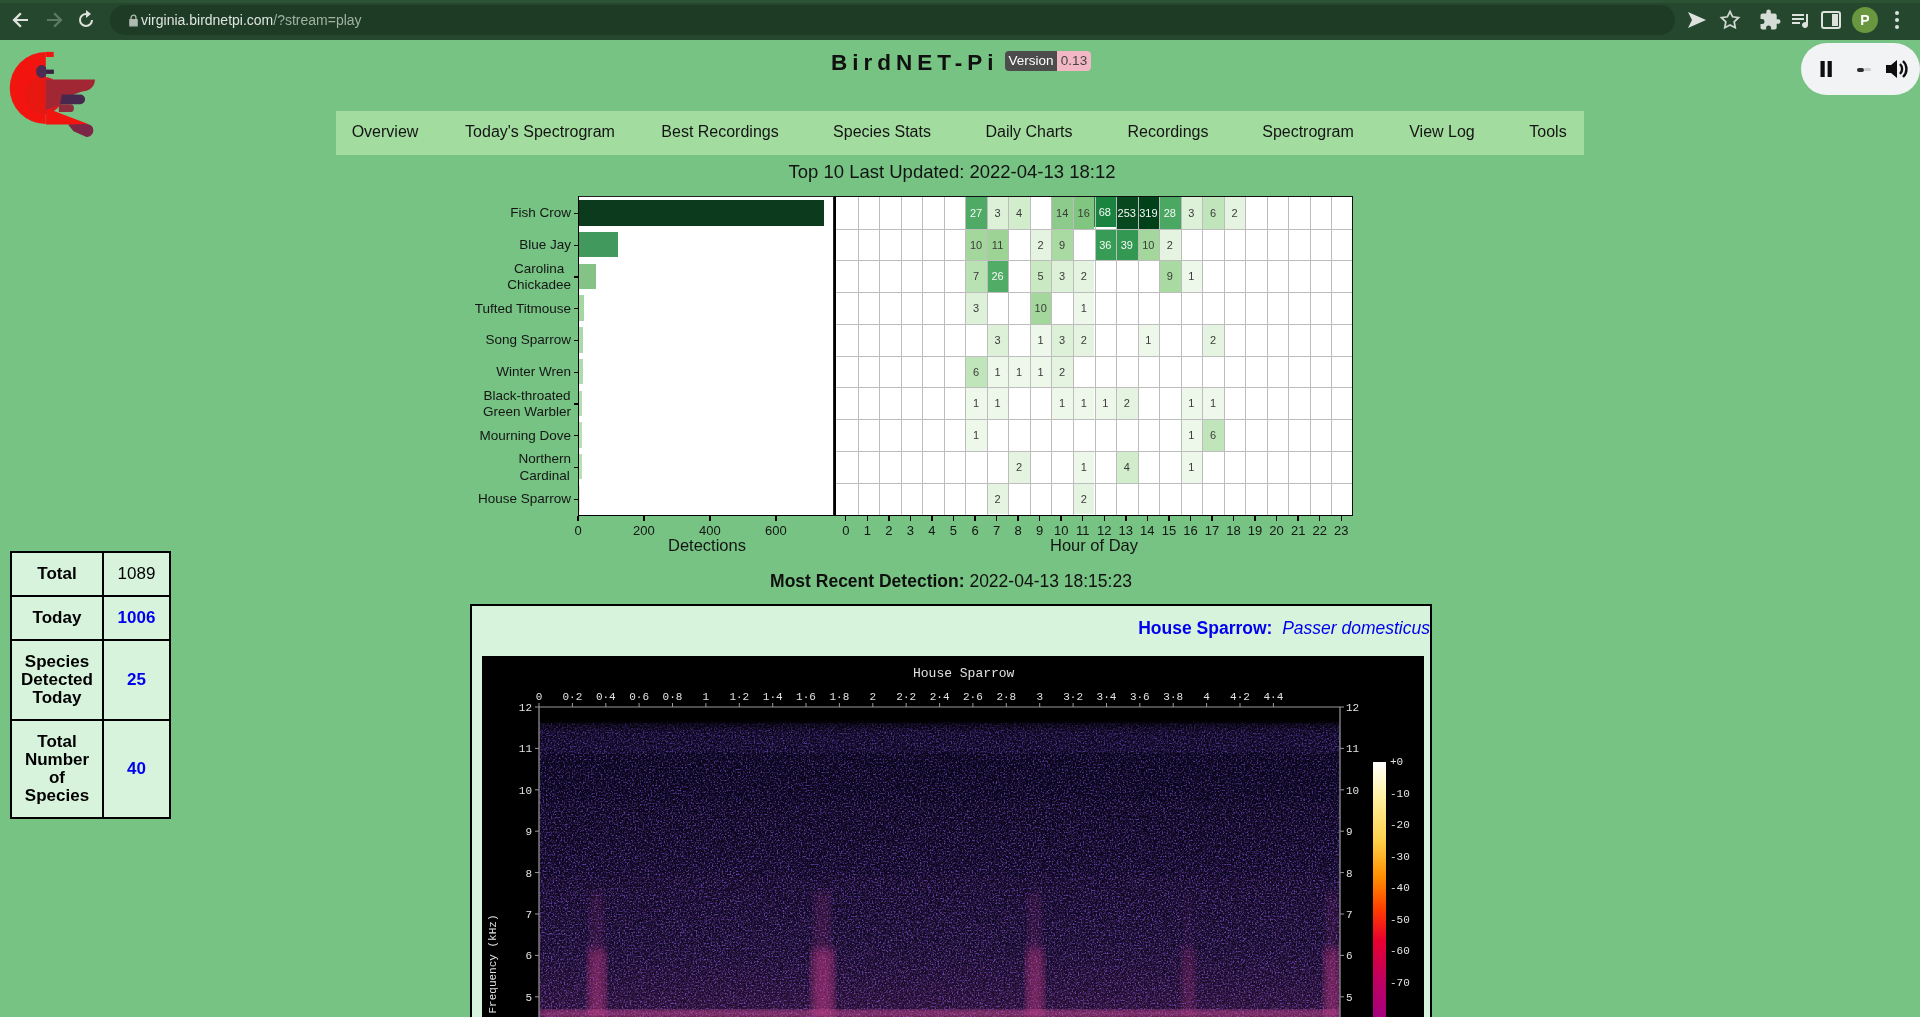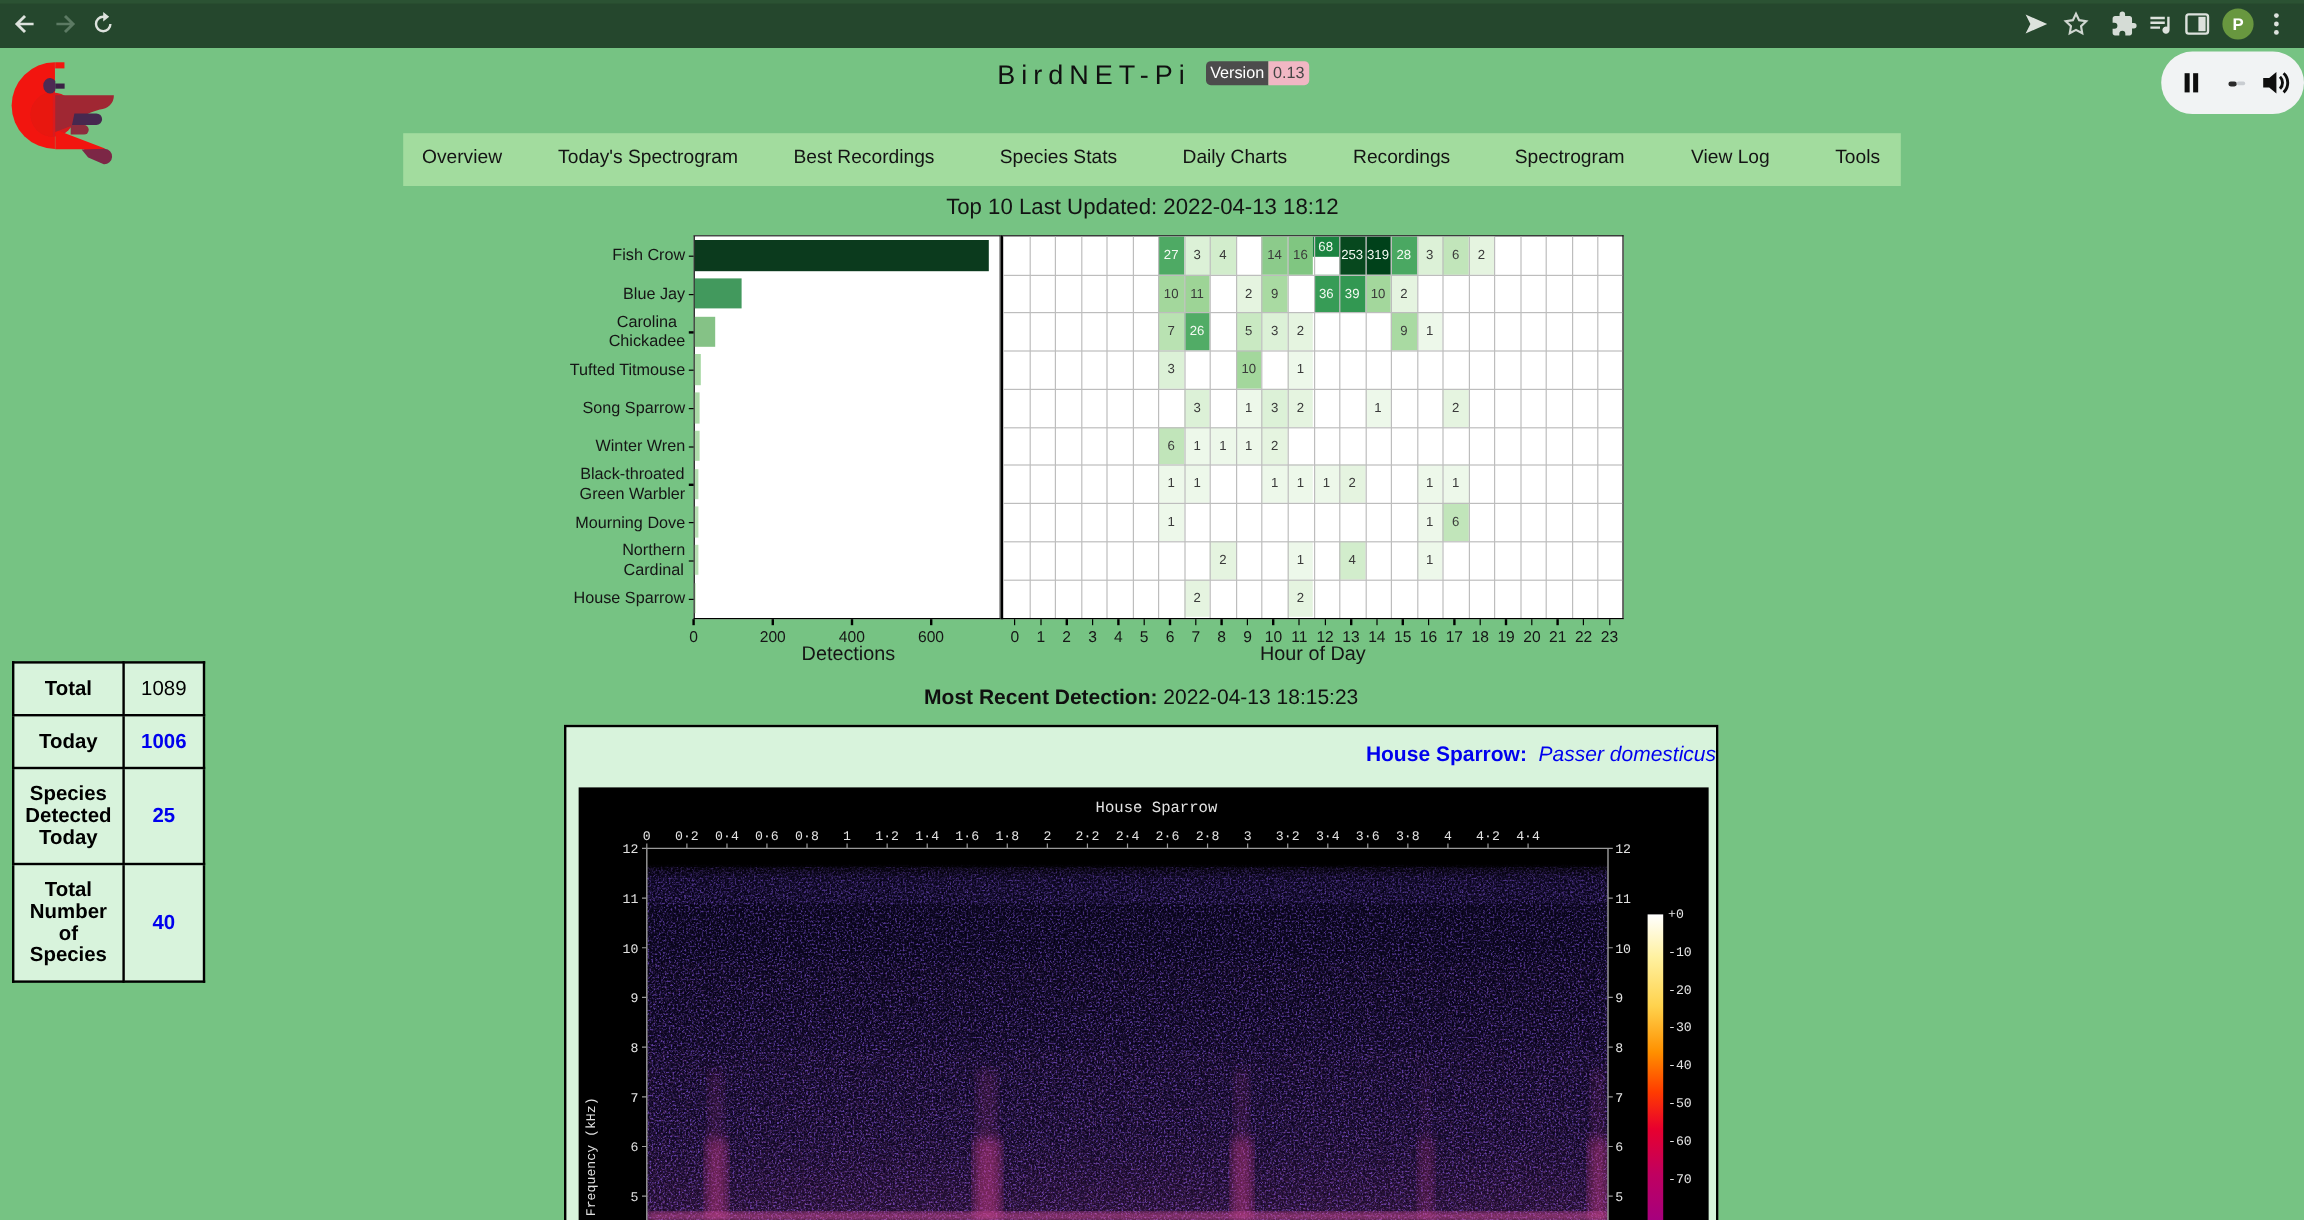--- a/index.html
+++ b/index.html
@@ -3,21 +3,21 @@
 * {margin:0;padding:0;box-sizing:border-box}
 body {width:1920px;height:1017px;overflow:hidden;background:#76c383;font-family:"Liberation Sans",sans-serif;position:relative}
 .abs {position:absolute}
 
 #chrome {position:absolute;left:0;top:0;width:1920px;height:40px;background:#25472d}
 #chrome .sliver {position:absolute;left:0;top:0;width:100%;height:3px;background:#2b5233}
 #url {position:absolute;left:110px;top:5px;width:1565px;height:30px;border-radius:15px;background:#1d3b25;color:#dfe4df;font-size:14px;line-height:30px}
 #url .dim {color:#9fb3a2}
 .cicon {position:absolute;top:8px;width:24px;height:24px}
 
-#title {position:absolute;left:831px;top:50px;font-size:22.5px;font-weight:normal;letter-spacing:5px;color:#101010;white-space:nowrap}
+#title {position:absolute;left:831px;top:50px;font-size:22.5px;font-weight:bold;letter-spacing:5px;color:#101010;white-space:nowrap}
 .badge {position:absolute;top:51px;height:20px;font-size:13.5px;line-height:20px;text-align:center}
 #audio {position:absolute;left:1801px;top:43px;width:119px;height:52px;border-radius:26px;background:#f1f3f4}
 
 #nav {position:absolute;left:336px;top:111px;width:1248px;height:44px;background:#a2dc9e}
 #nav span {position:absolute;top:12px;transform:translateX(-50%);font-size:16px;color:#141414;white-space:nowrap}
 #h2 {position:absolute;left:952px;top:161px;transform:translateX(-50%);font-size:18.5px;color:#131313;white-space:nowrap}
 
 #barpanel {position:absolute;left:578.0px;top:196.0px;width:256.0px;height:320.0px;background:#fff;border:1px solid #222;border-left:1.6px solid #000;border-bottom:1.6px solid #000}
 #heat {position:absolute;left:834.0px;top:196.0px;width:519.0px;height:320.0px;background:#fff;border:1px solid #111;border-left:2.4px solid #000;border-bottom:1.6px solid #000;overflow:hidden}
 #heat i {position:absolute;background:#bdbdbd;display:block}
@@ -43,20 +43,24 @@
  <div class="sliver"></div>
  <svg class="cicon" style="left:9px" viewBox="0 0 24 24">
       <path d="M19 11H7.8l4.9-4.9L11 4.4 3.4 12l7.6 7.6 1.7-1.7L7.8 13H19z" fill="#dde2dd"></path>
     </svg>
  <svg class="cicon" style="left:42px" viewBox="0 0 24 24">
       <path d="M5 11h11.2l-4.9-4.9 1.7-1.7L20.6 12l-7.6 7.6-1.7-1.7 4.9-4.9H5z" fill="#5c7a63"></path>
     </svg>
  <svg class="cicon" style="left:74px" viewBox="0 0 24 24">
       <path d="M12 5V2l5 4-5 4V7a 5 5 0 1 0 5 5h2a 7 7 0 1 1-7-7z" fill="#dde2dd"></path>
     </svg>
+ <div id="url"><svg style="position:absolute;left:17px;top:8.5px" width="13" height="13" viewBox="0 0 16 16">
+        <path d="M8 1.5a3 3 0 0 0-3 3V7h6V4.5a3 3 0 0 0-3-3zm-4.4 5.5h8.8v7.5H3.6z" fill="none" stroke="#aebbb1" stroke-width="1.6"></path>
+        <rect x="3.4" y="7" width="9.2" height="7.6" rx="1" fill="#aebbb1"></rect>
+      </svg><span style="display:inline-block;width:31px"></span>virginia.birdnetpi.com<span class="dim">/?stream=play</span></div>
  <svg class="cicon" style="left:1685px" viewBox="0 0 24 24">
       <path d="M3 4l18 8-18 8 4-8z" fill="#dde2dd"></path>
     </svg>
  <svg class="cicon" style="left:1718px" viewBox="0 0 24 24">
       <path d="M12 3.5l2.6 5.3 5.9.9-4.3 4.1 1 5.9-5.2-2.8-5.2 2.8 1-5.9L3.5 9.7l5.9-.9z" fill="none" stroke="#cfd6d0" stroke-width="1.8"></path>
     </svg>
  <svg class="cicon" style="left:1758px" viewBox="0 0 24 24">
       <path d="M20.2 11.2h-1.5V7.4c0-1.1-.9-2-2-2h-3.8V3.9a2.3 2.3 0 0 0-4.6 0v1.5H4.5c-1.1 0-2 .9-2 2v3.6h1.5a2.5 2.5 0 0 1 0 5H2.5v3.6c0 1.1.9 2 2 2h3.6v-1.5a2.5 2.5 0 0 1 5 0v1.5h3.6c1.1 0 2-.9 2-2v-3.8h1.5a2.3 2.3 0 0 0 0-4.6z" fill="#d5dcd6"></path>
     </svg>
  <svg class="cicon" style="left:1789px" viewBox="0 0 24 24">
@@ -127,21 +131,21 @@
     <div style="position:absolute;left:0;top:225.35px;width:2.64px;height:25.4px;background:#b9e0b3"></div>
     <div style="position:absolute;left:0;top:257.09px;width:2.64px;height:25.4px;background:#b9e0b3"></div>
     <div style="position:absolute;left:0;top:288.83px;width:1.32px;height:25.4px;background:#d3edcd"></div>
   </div>
 <div id="heat">
     <u style="left:129.25px;top:0.00px;width:21.54px;height:31.74px;background:#4eaa64;color:#f4faf3">27</u>
     <u style="left:150.79px;top:0.00px;width:21.54px;height:31.74px;background:#dcf1d7;color:#3a3a3a">3</u>
     <u style="left:172.33px;top:0.00px;width:21.54px;height:31.74px;background:#d2edcc;color:#3a3a3a">4</u>
     <u style="left:215.42px;top:0.00px;width:21.54px;height:31.74px;background:#8ccb8b;color:#3a3a3a">14</u>
     <u style="left:236.96px;top:0.00px;width:21.54px;height:31.74px;background:#80c681;color:#3a3a3a">16</u>
-    <u style="left:258px;top:0.00px;width:21.54px;height:17px;background:#1b8340;color:#f4faf3">68</u>
+    <u style="left:258px;top:0.00px;width:21.54px;height:30px;background:#1b8340;color:#f4faf3">68</u>
     <u style="left:280.04px;top:0.00px;width:21.54px;height:31.74px;background:#07481e;color:#f4faf3">253</u>
     <u style="left:301.58px;top:0.00px;width:21.54px;height:31.74px;background:#00411a;color:#f4faf3">319</u>
     <u style="left:323.12px;top:0.00px;width:21.54px;height:31.74px;background:#4aa862;color:#f4faf3">28</u>
     <u style="left:344.67px;top:0.00px;width:21.54px;height:31.74px;background:#dcf1d7;color:#3a3a3a">3</u>
     <u style="left:366.21px;top:0.00px;width:21.54px;height:31.74px;background:#c1e5ba;color:#3a3a3a">6</u>
     <u style="left:387.75px;top:0.00px;width:21.54px;height:31.74px;background:#e5f4e0;color:#3a3a3a">2</u>
     <u style="left:129.25px;top:31.74px;width:21.54px;height:31.74px;background:#a3d79c;color:#3a3a3a">10</u>
     <u style="left:150.79px;top:31.74px;width:21.54px;height:31.74px;background:#9dd496;color:#3a3a3a">11</u>
     <u style="left:193.88px;top:31.74px;width:21.54px;height:31.74px;background:#e5f4e0;color:#3a3a3a">2</u>
     <u style="left:215.42px;top:31.74px;width:21.54px;height:31.74px;background:#a9daa2;color:#3a3a3a">9</u>

